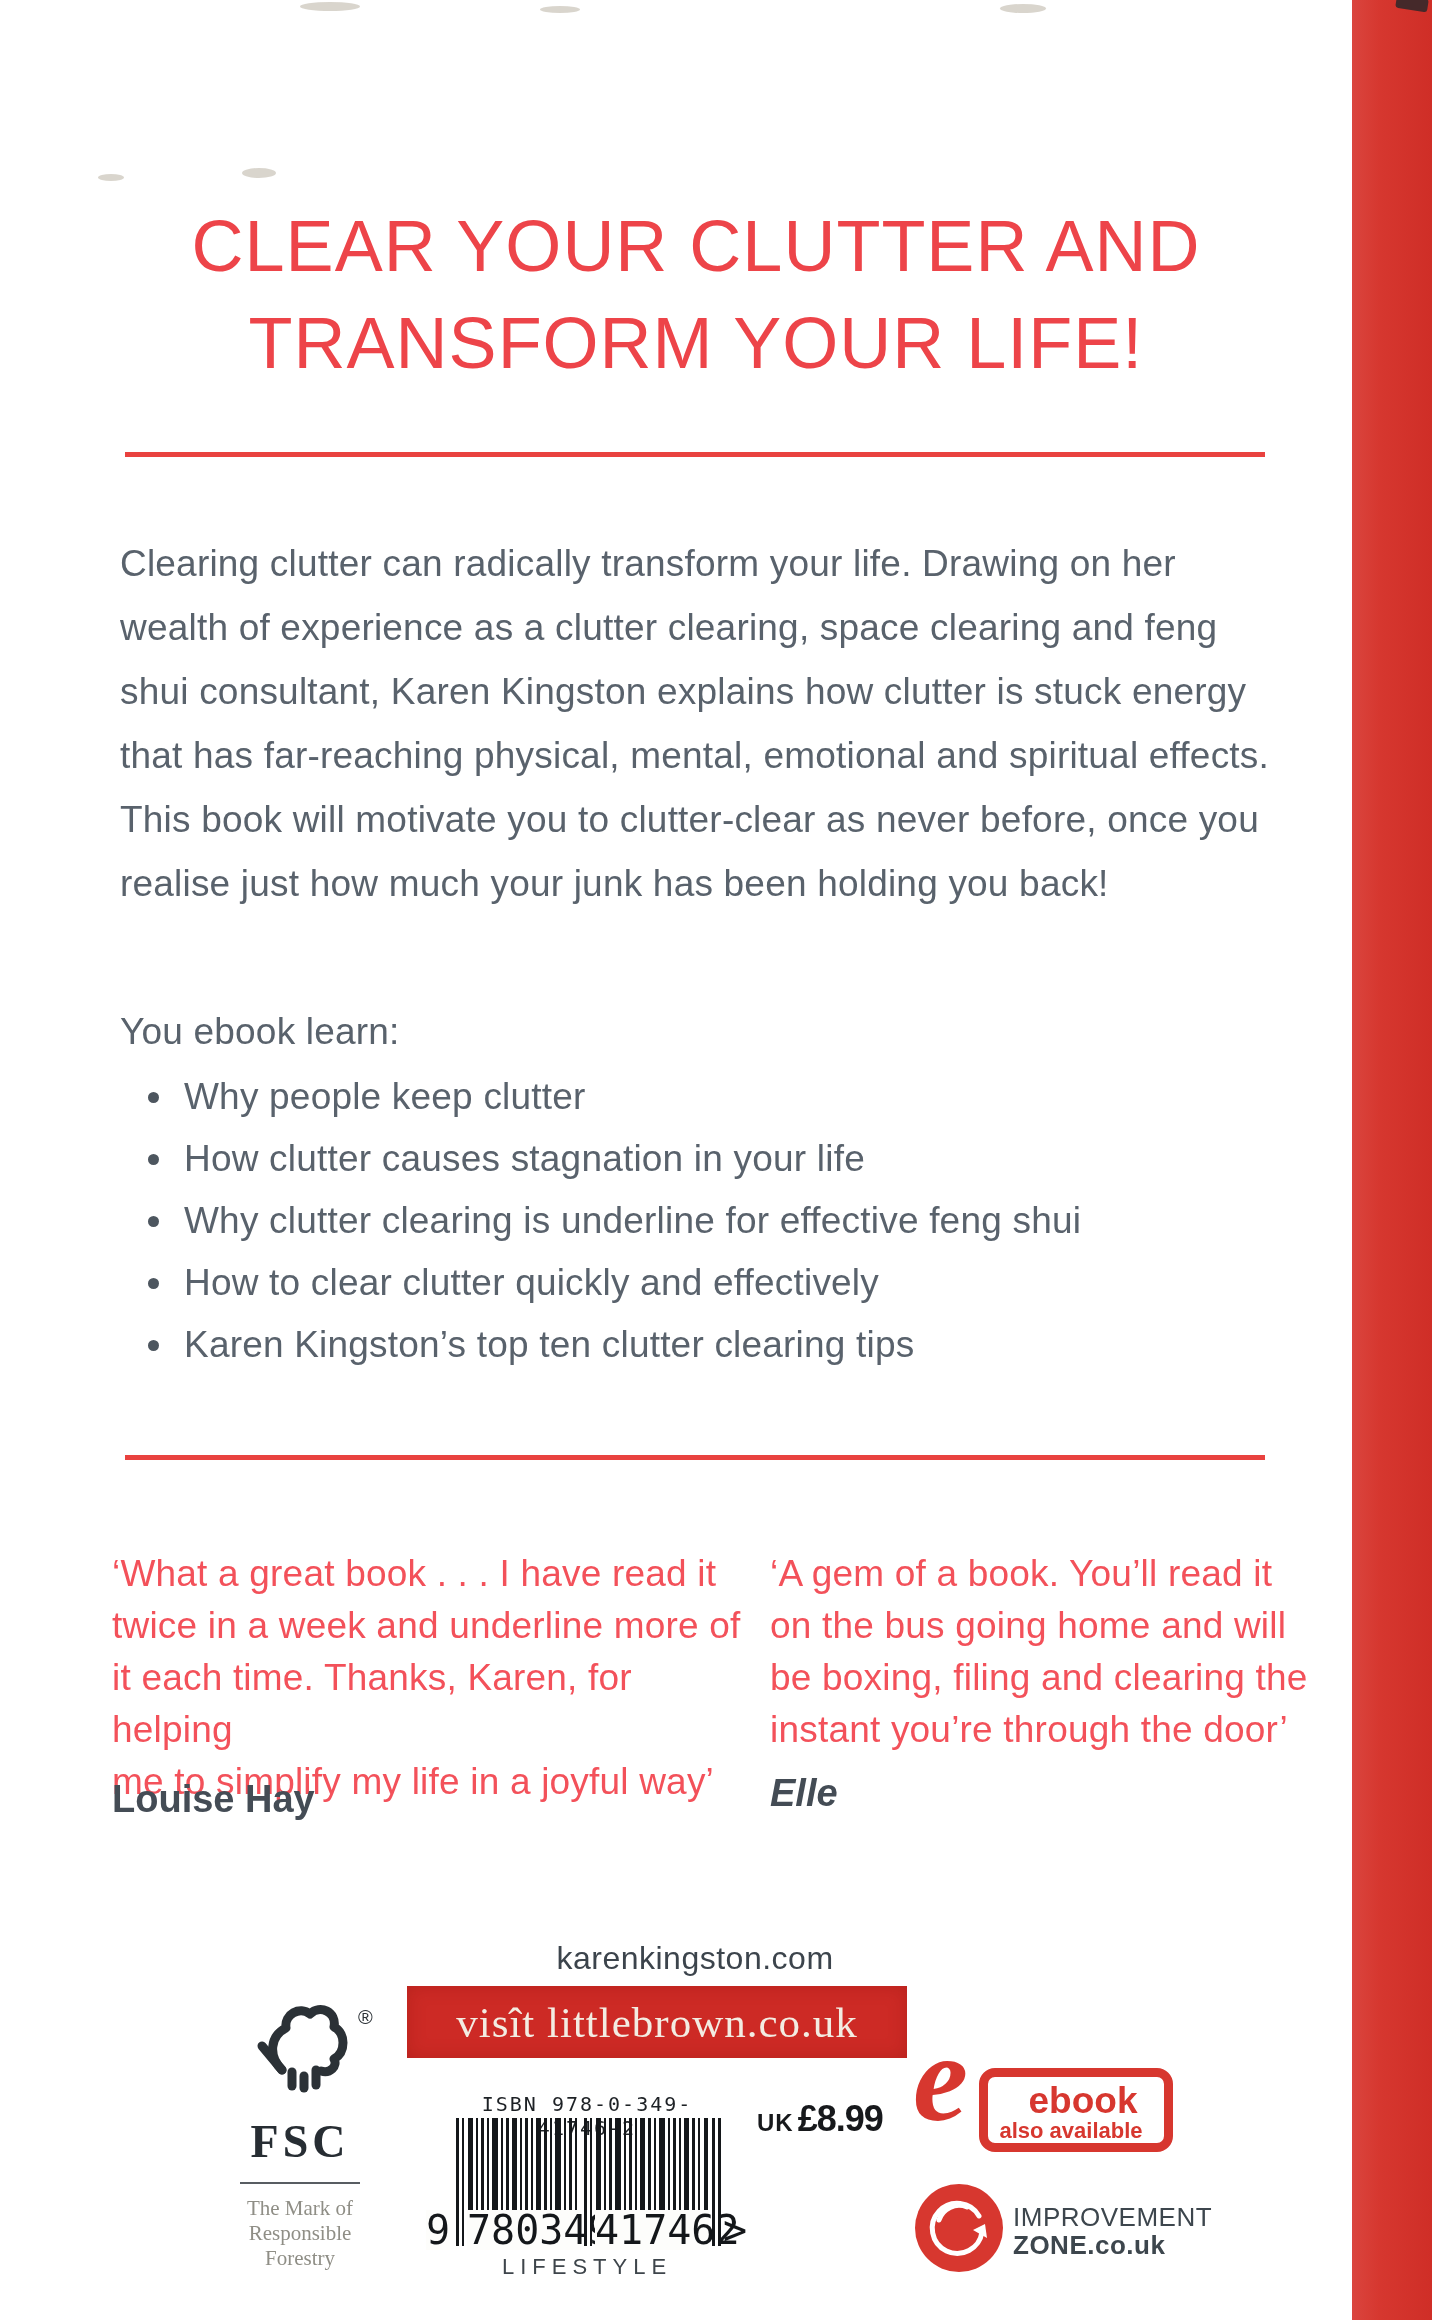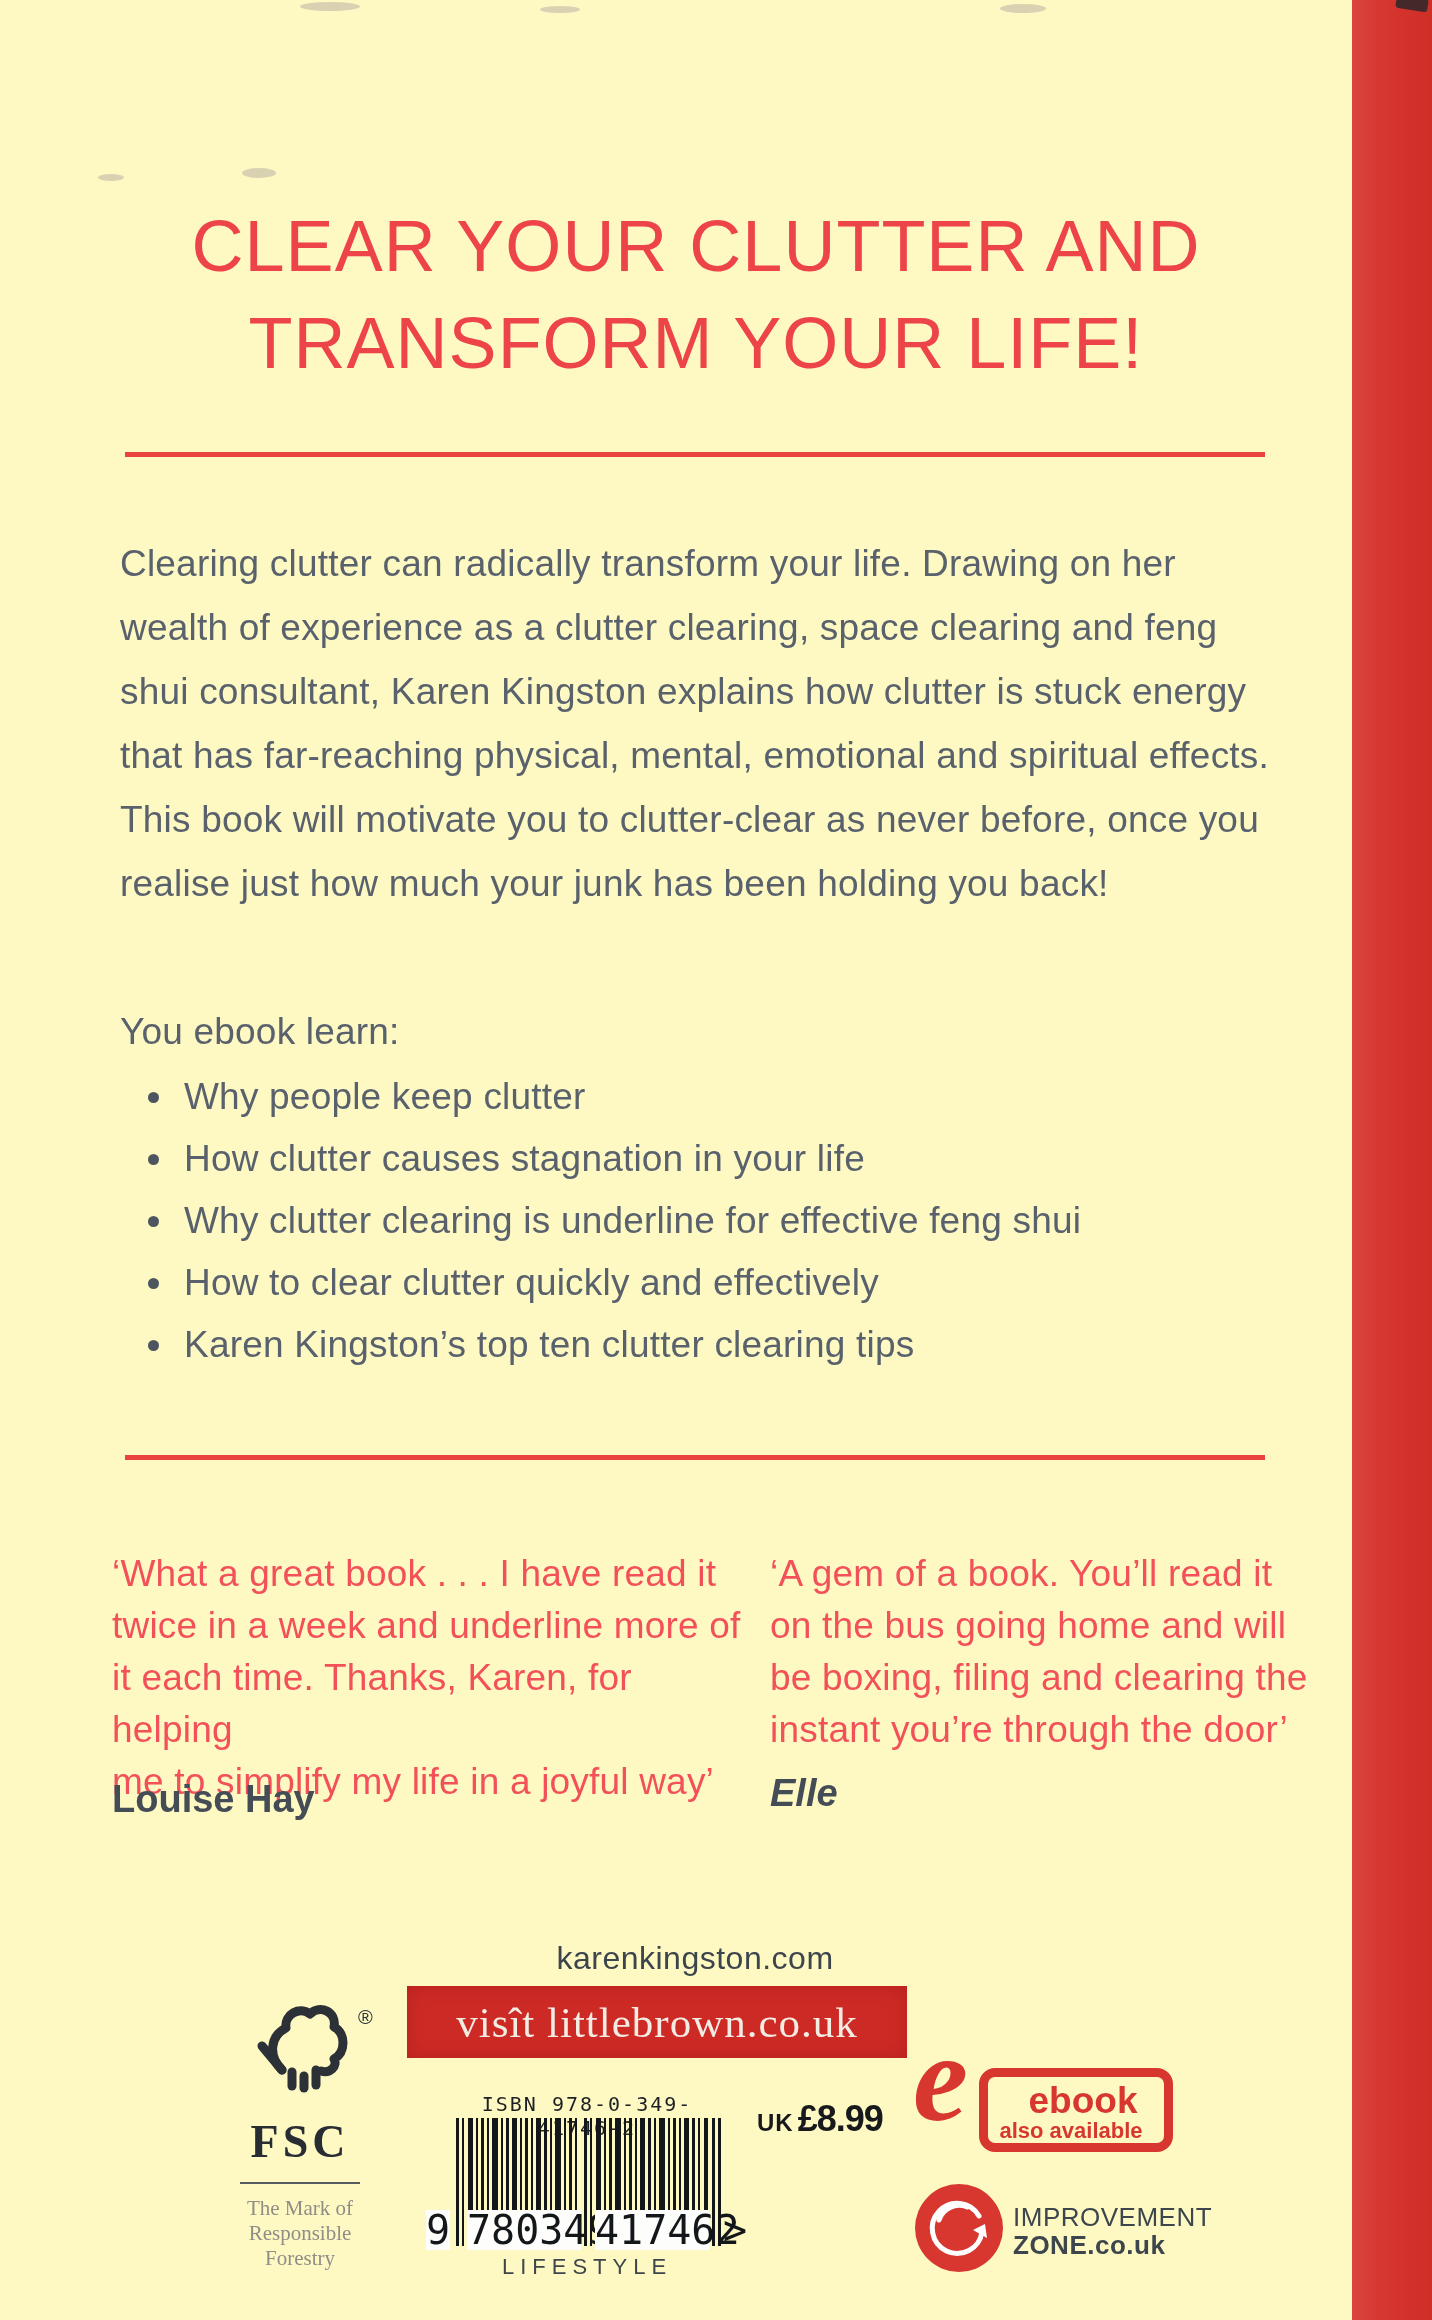--- a/index.html
+++ b/index.html
@@ -1,17 +1,17 @@
 <!DOCTYPE html>
 <html><head>
 <meta charset="utf-8">
 <style>
   html,body{margin:0;padding:0;}
   body{width:1432px;height:2320px;position:relative;background:#e9e9e7;font-family:"Liberation Sans",sans-serif;}
-  #cover{position:absolute;left:0;top:0;width:1432px;height:2320px;background:#fef9c3;overflow:hidden;}
+  #cover{position:absolute;left:0;top:0;width:1432px;height:2320px;background:#ffffff;overflow:hidden;}
   .abs{position:absolute;}
   .pre{white-space:pre-line;}
   .smudge{position:absolute;background:#b9b3a4;opacity:.55;border-radius:50%;}
   .rule{position:absolute;height:5px;background:#e9423f;}
   .title{font-weight:300;color:#ed4449;text-align:center;font-size:72px;line-height:97px;letter-spacing:1px;}
   .body-text{color:#59626c;font-weight:300;letter-spacing:.2px;}
   .intro{font-size:37px;line-height:64px;}
   .bullets{list-style:none;margin:0;padding:0;}
   .bullets li{position:relative;font-size:37px;line-height:62px;padding-left:64px;}
   .bullets li::before{content:"";position:absolute;left:28px;top:26px;width:11px;height:11px;border-radius:50%;background:#4d565f;}

